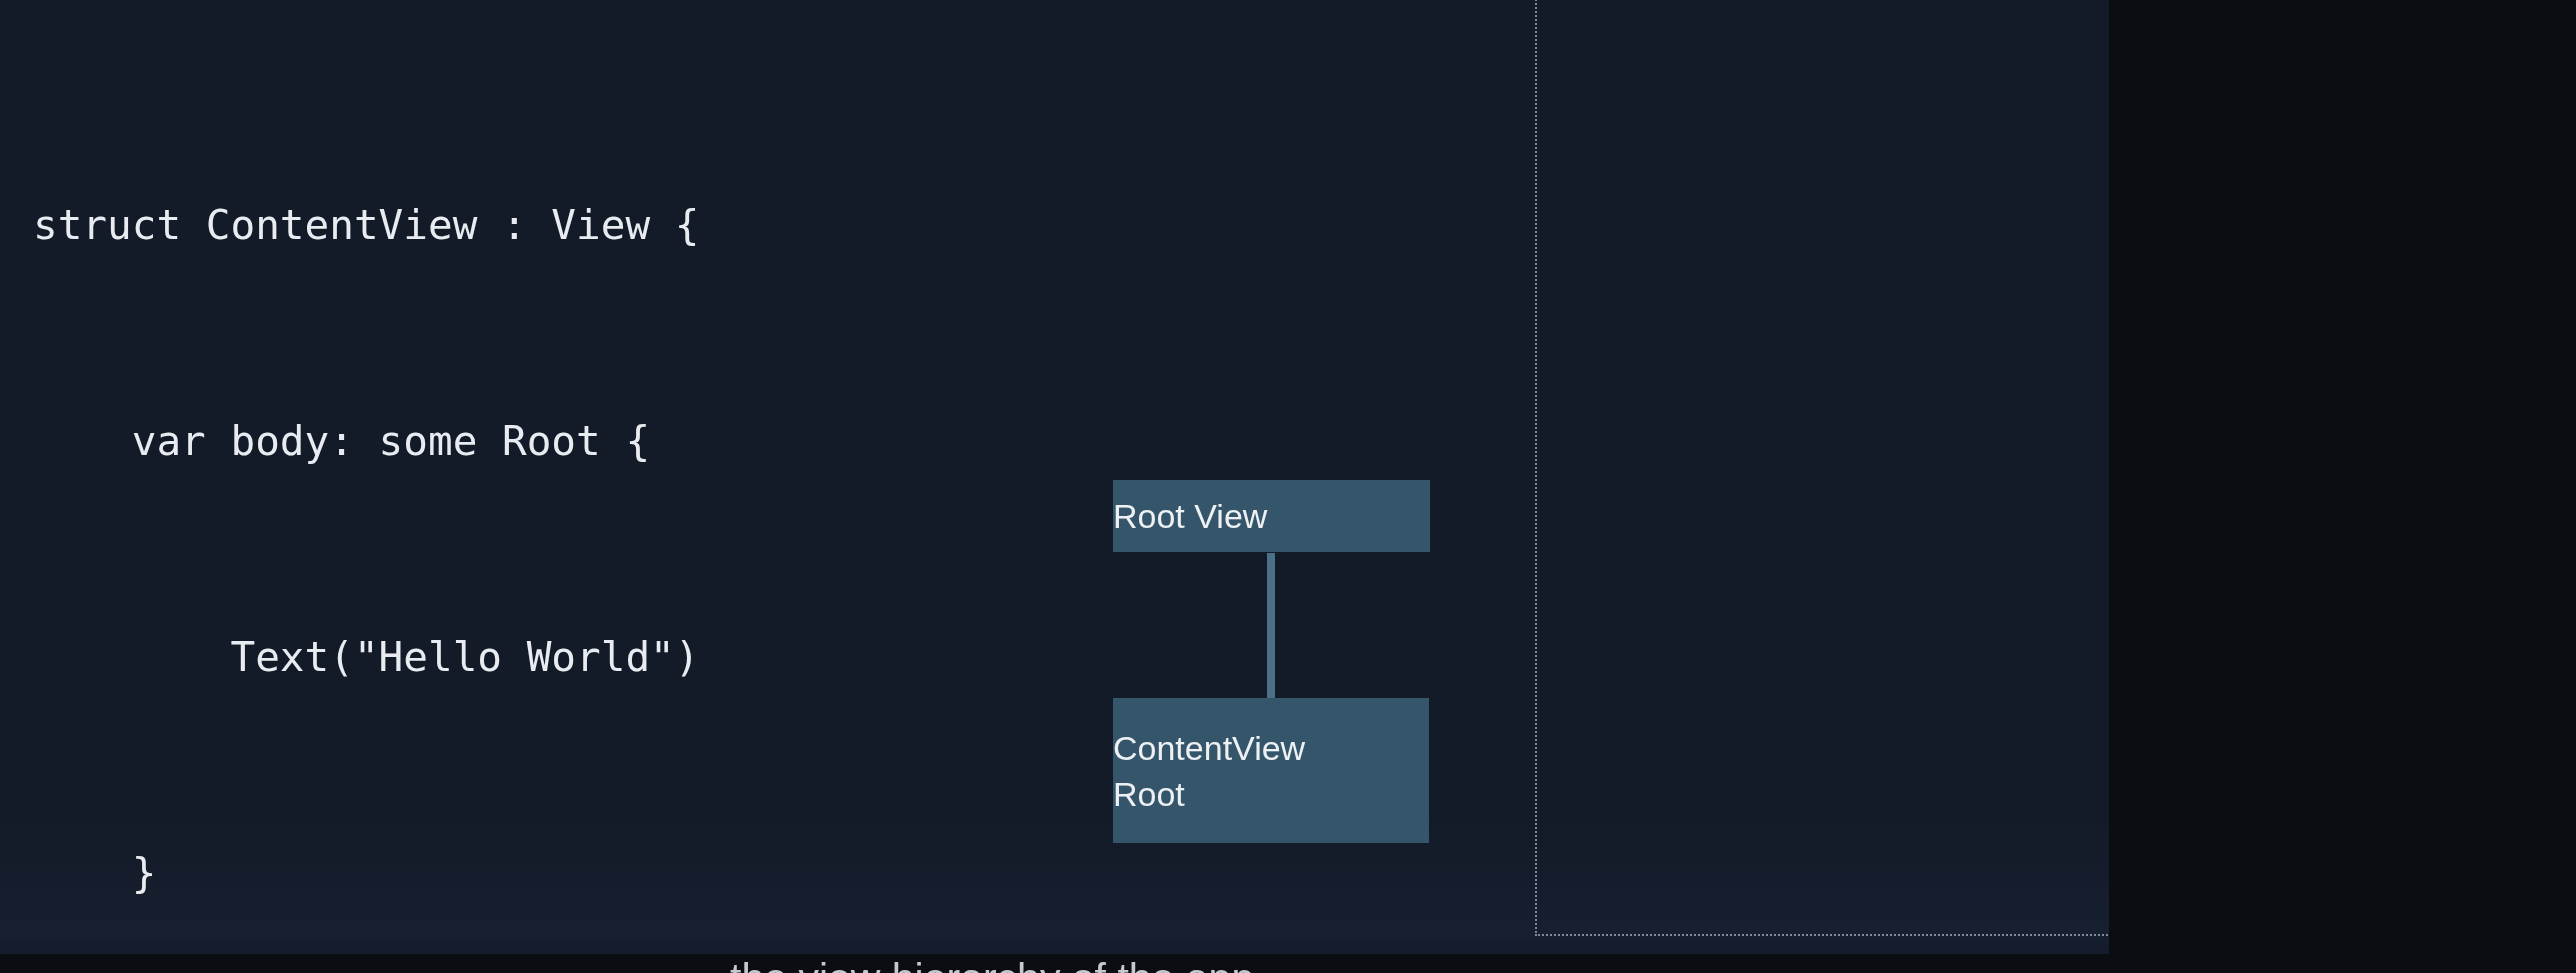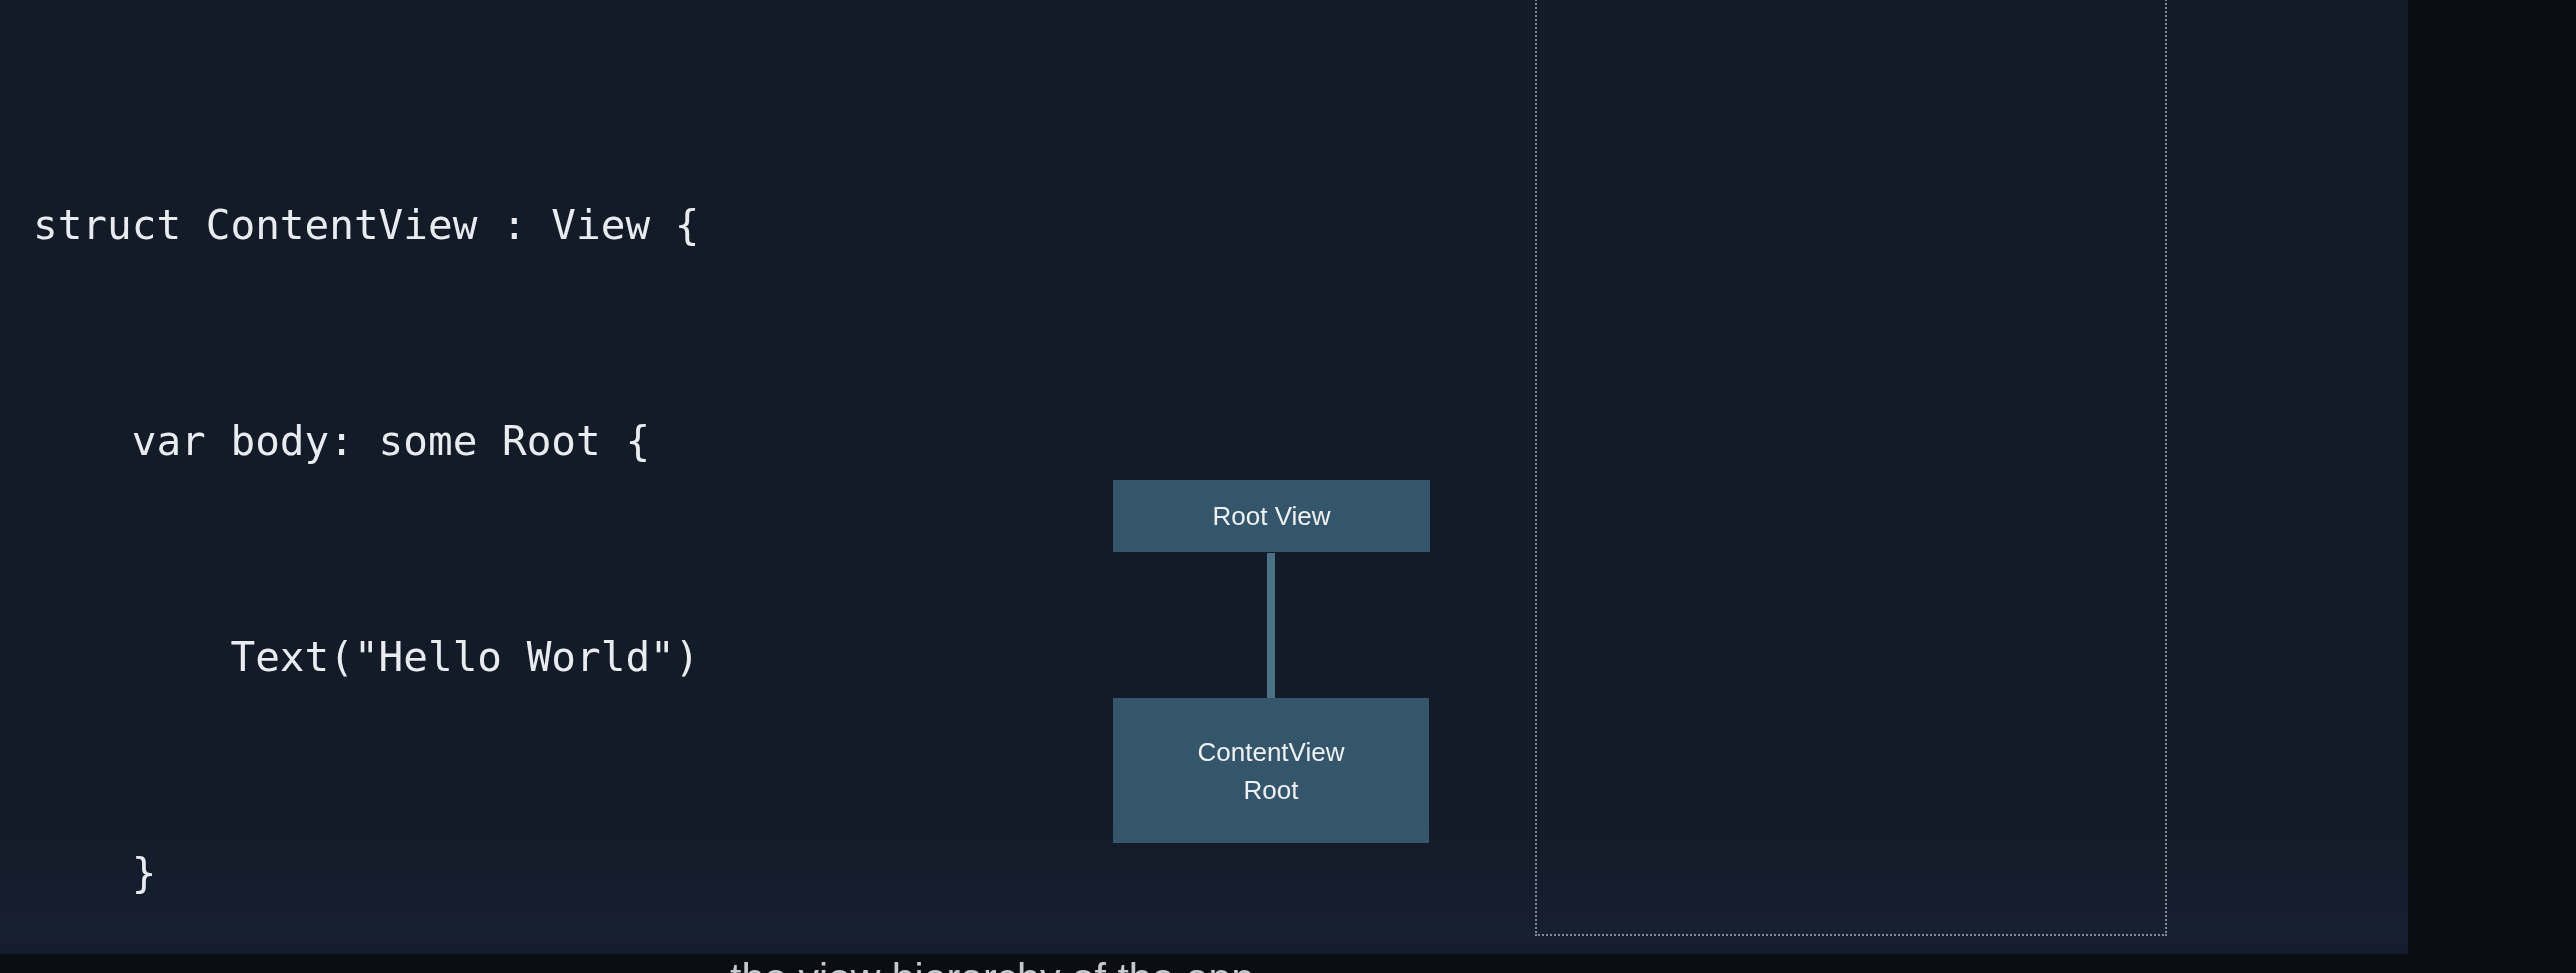--- a/index.html
+++ b/index.html
@@ -2,21 +2,21 @@
 <html style="font-size:11.6px"><head>
 <meta charset="utf-8">
 <style>
   html, body {
     margin: 0;
     padding: 0;
     background: #0a0d12;
   }
   .slide {
     position: relative;
-    width: 2408px;
+    width: 2109px;
     height: 974px;
     overflow: hidden;
     background: linear-gradient(180deg, #131a28 0%, #131a28 84%, #172030 96%, #141b2a 98%);
     font-family: "Liberation Sans", sans-serif;
   }
 
   
   .code-block {
     position: absolute;
     left: 33px;
@@ -28,23 +28,23 @@
     white-space: pre;
   }
 
   
   .node {
     position: absolute;
     background: #35566a;
     color: #eef1f4;
     display: flex;
     flex-direction: column;
-    align-items: center;
+    align-items: flex-start;
     justify-content: center;
-    font-size: 26px;
+    font-size: 34px;
     text-align: center;
   }
   .node-root {
     left: 1113px;
     top: 480px;
     width: 317px;
     height: 72px;
   }
   .node-content {
     left: 1113px;

